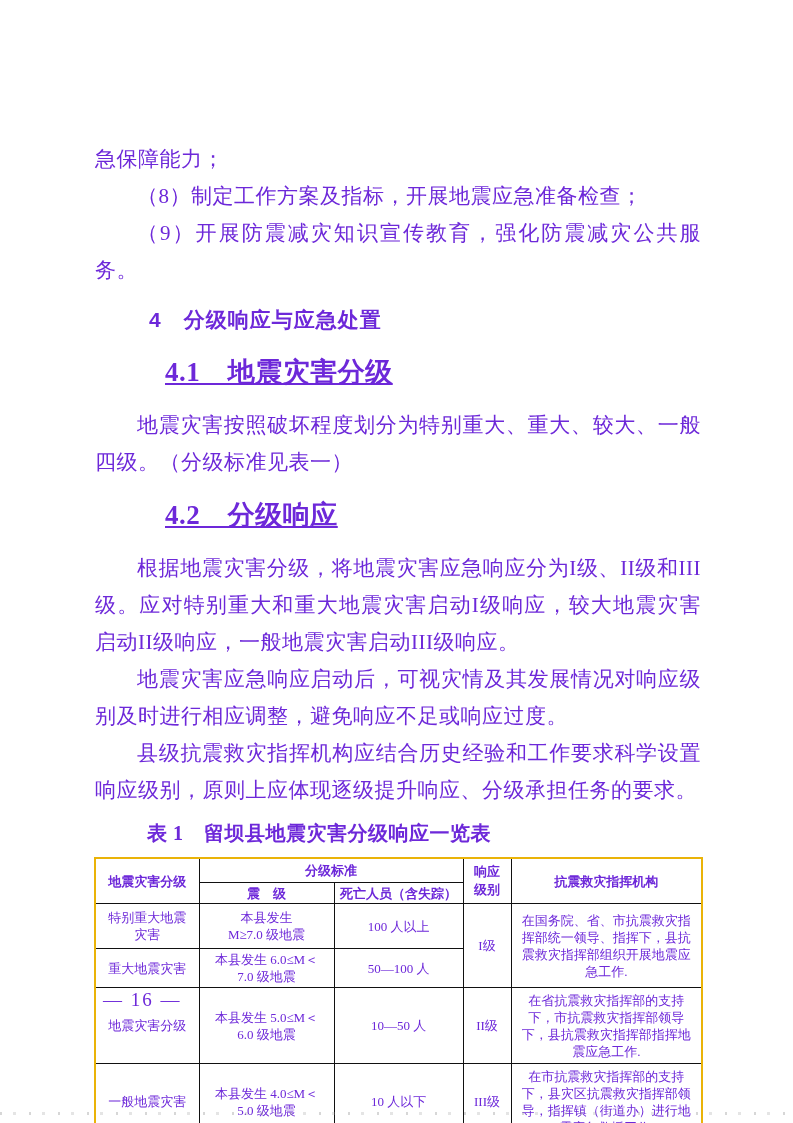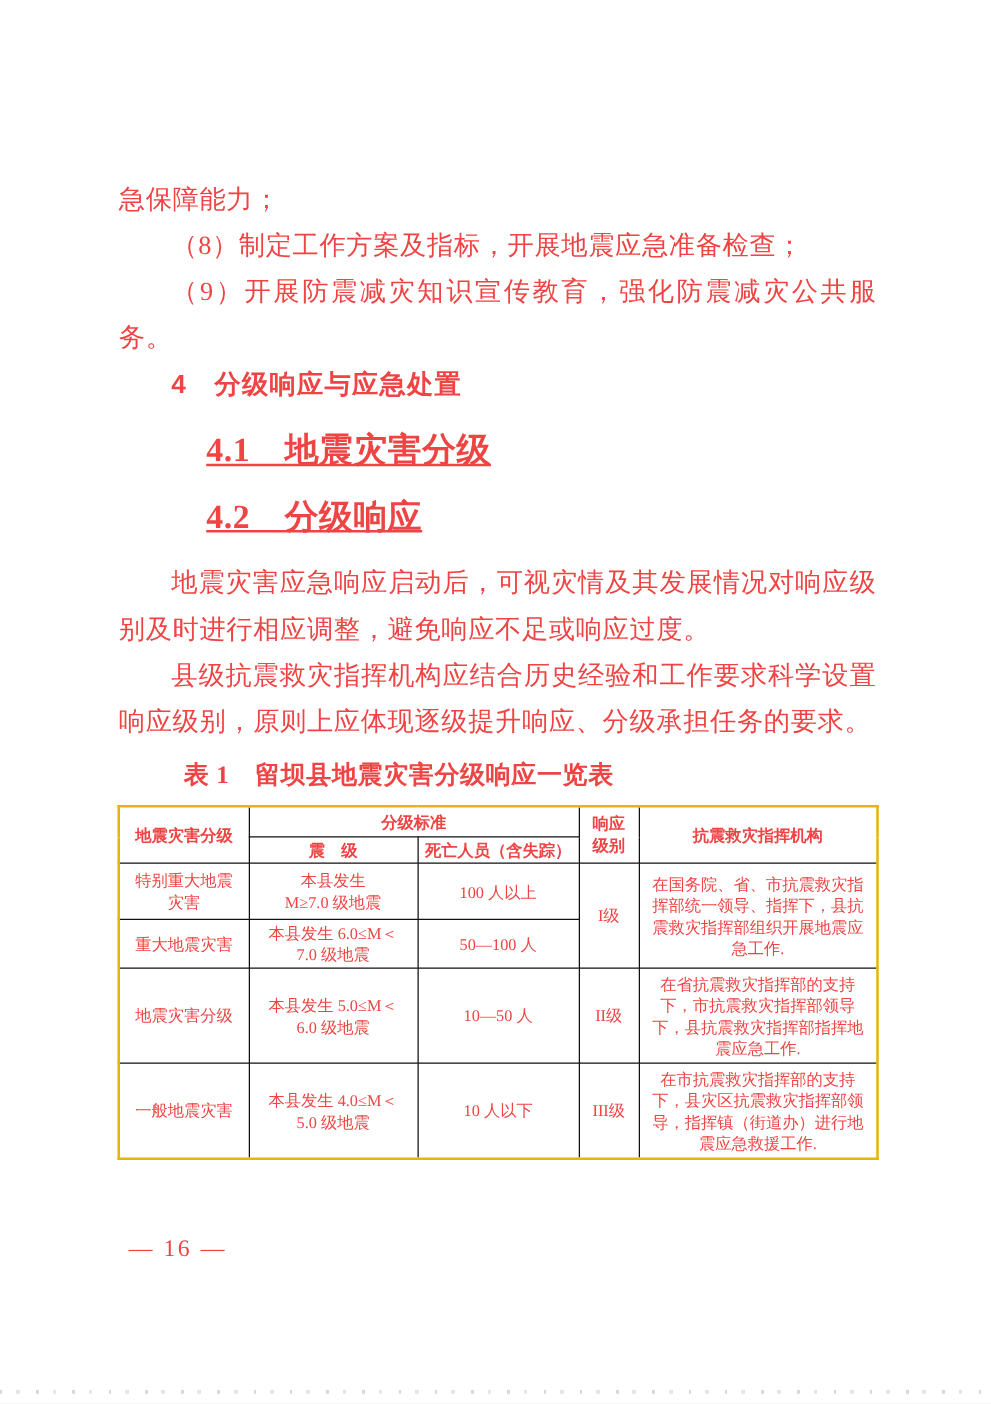--- a/index.html
+++ b/index.html
@@ -3,39 +3,39 @@
 <meta charset="utf-8">
 <style>
   html, body { margin: 0; padding: 0; background: #e8e8e8; }
   .page {
     position: relative;
     width: 793px;
     height: 1123px;
     margin: 0 auto;
     background: #ffffff;
     overflow: hidden;
-    color: #ef4444;
+    color: #6d28d9;
     font-family: "Liberation Serif", "DejaVu Serif", serif;
   }
   .content {
     position: absolute;
     left: 95px;
     top: 141px;
     width: 606px;
   }
   .para {
     margin: 0;
     font-size: 21px;
     line-height: 37px;
     text-align: justify;
     letter-spacing: 0.5px;
   }
   .para.indent { text-indent: 2em; }
   .heading {
-    margin: 0;
+    margin: 12px;
     font-size: 21px;
     line-height: 37px;
     text-indent: 2em;
     font-weight: 700;
     font-family: "Liberation Sans", "DejaVu Sans", sans-serif;
     letter-spacing: 1px;
   }
   .subheading {
     margin: 16px;
     font-size: 27px;
@@ -116,22 +116,24 @@
 <div class="page">
   <main class="content">
 
     <p class="para">急保障能力；</p>
     <p class="para indent">（8）制定工作方案及指标，开展地震应急准备检查；</p>
     <p class="para indent">（9）开展防震减灾知识宣传教育，强化防震减灾公共服务。</p>
 
     <h2 class="heading">4　分级响应与应急处置</h2>
 
     <h3 class="subheading">4.1　地震灾害分级</h3>
+    <p class="para indent">地震灾害按照破坏程度划分为特别重大、重大、较大、一般四级。（分级标准见表一）</p>
 
     <h3 class="subheading">4.2　分级响应</h3>
+    <p class="para indent">根据地震灾害分级，将地震灾害应急响应分为I级、II级和III级。应对特别重大和重大地震灾害启动I级响应，较大地震灾害启动II级响应，一般地震灾害启动III级响应。</p>
     <p class="para indent">地震灾害应急响应启动后，可视灾情及其发展情况对响应级别及时进行相应调整，避免响应不足或响应过度。</p>
     <p class="para indent">县级抗震救灾指挥机构应结合历史经验和工作要求科学设置响应级别，原则上应体现逐级提升响应、分级承担任务的要求。</p>
 
     <p class="table-title">表 1　留坝县地震灾害分级响应一览表</p>
 
     <table class="grade-table">
       <colgroup>
         <col style="width:104px">
         <col style="width:135px">
         <col style="width:129px">

